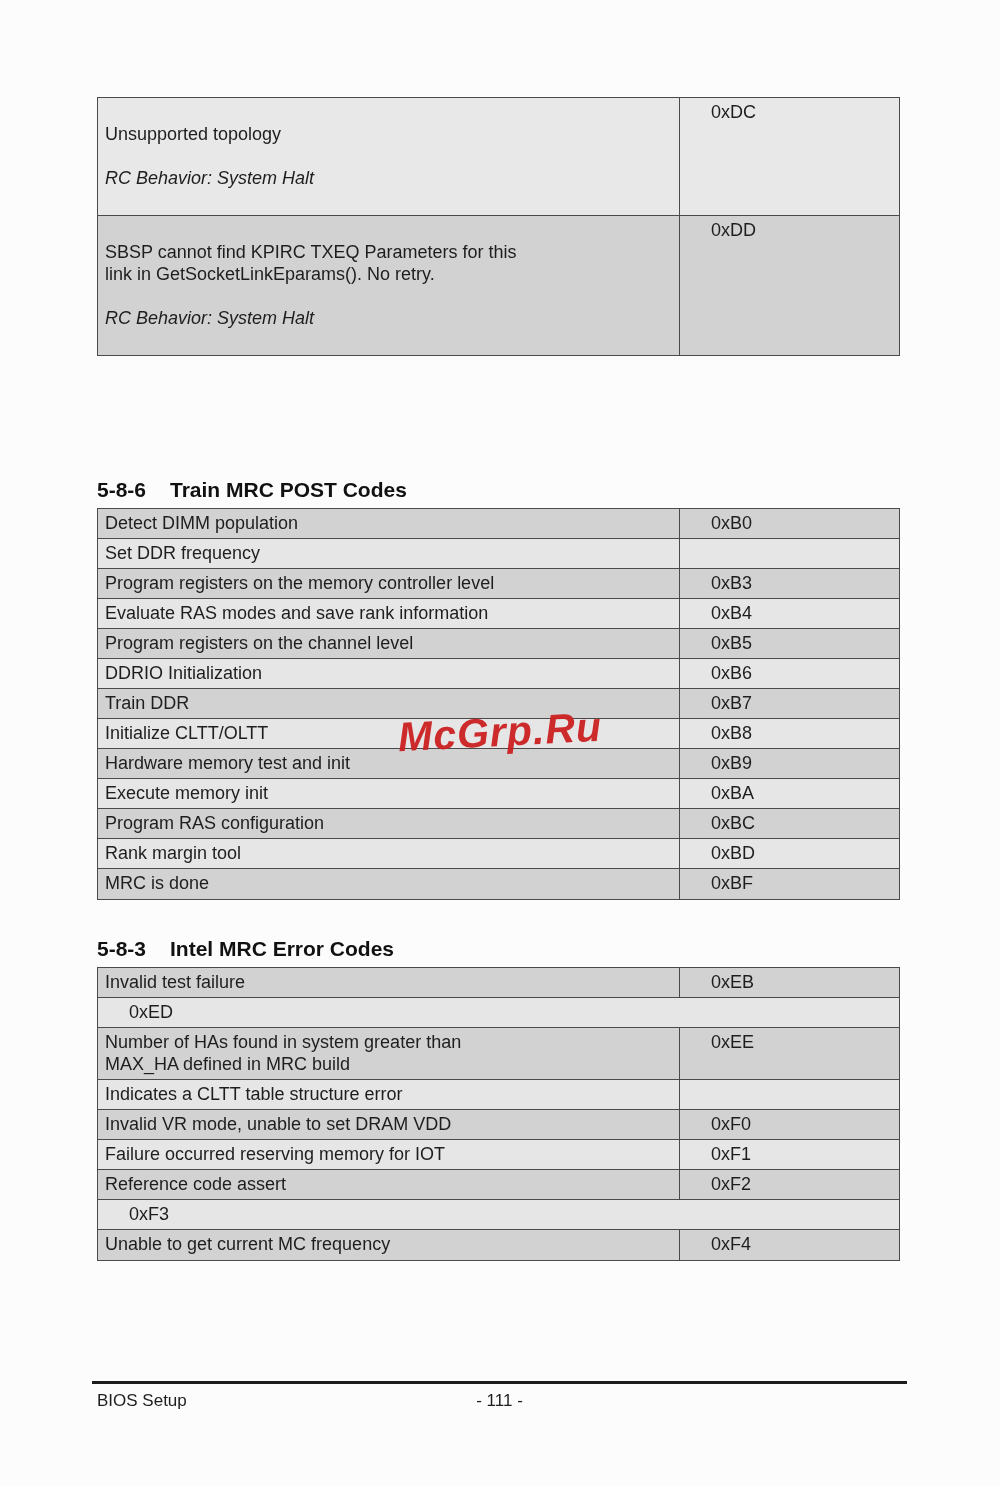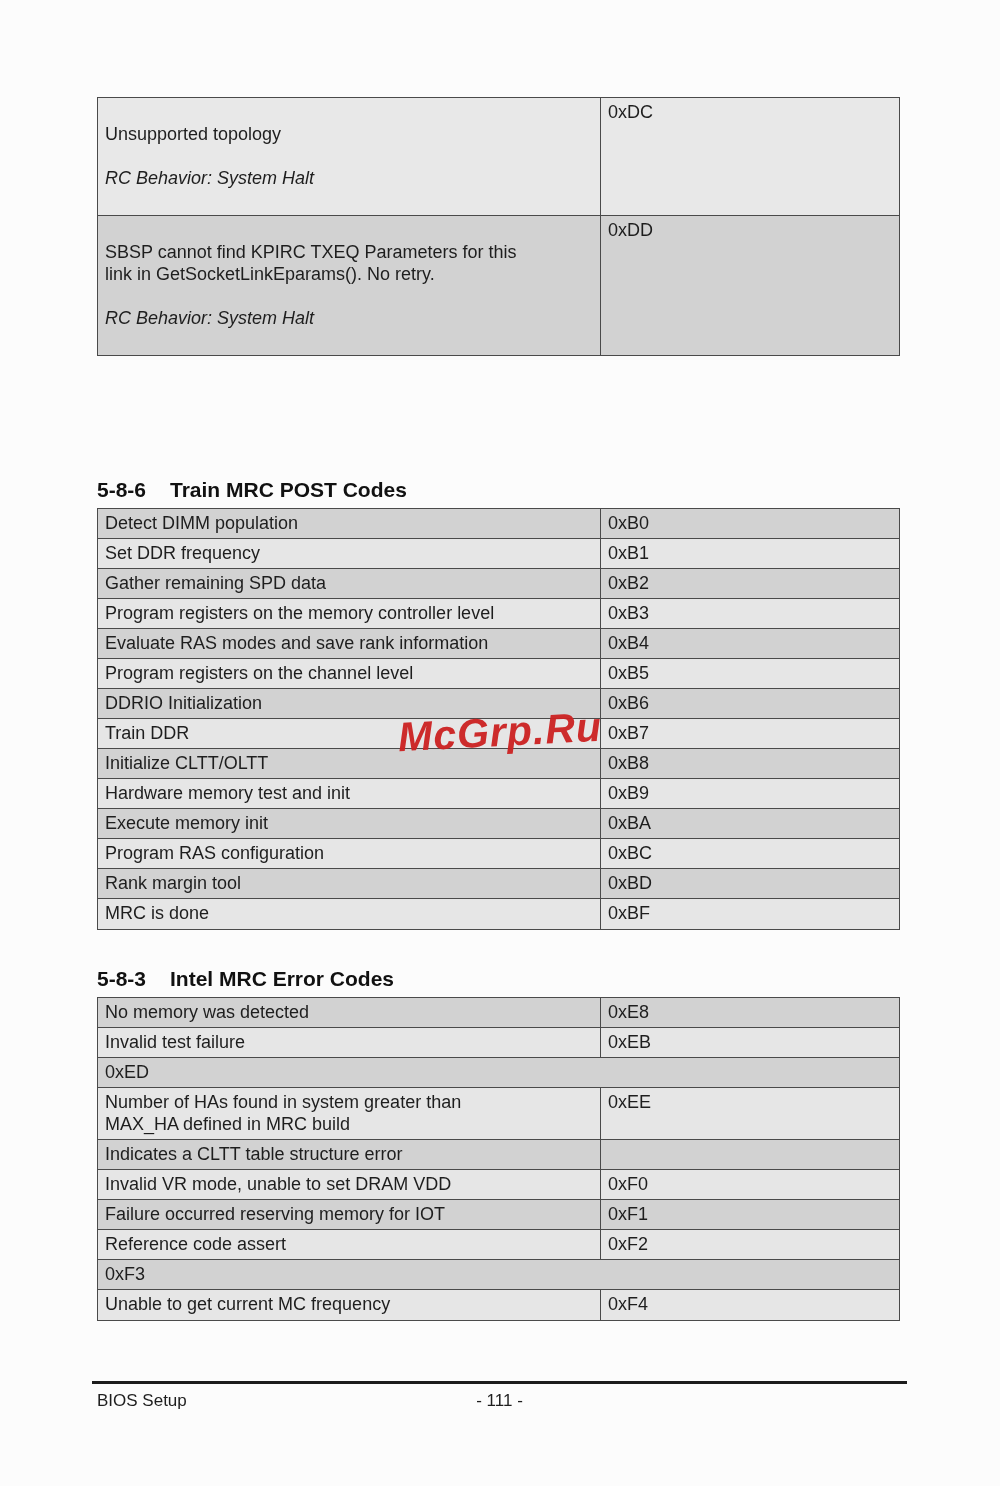--- a/index.html
+++ b/index.html
@@ -32,24 +32,24 @@
   }
   .trow:last-child { border-bottom: none; }
   .cell {
     box-sizing: border-box;
     padding: 3px 8px 4px 7px;
     font-size: 18px;
     line-height: 22px;
     white-space: pre-line;
   }
   .cell.desc {
-    width: 503px;
+    width: 582px;
     border-right: 1px solid #4a4a4a;
   }
-  .cell.code { flex: 1; }
+  .cell.code { flex: 1; margin-left: 24px; }
   
   .tbl .trow:nth-child(odd)  { background: #d2d2d2; }
   .tbl .trow:nth-child(even) { background: #e6e6e6; }
   
   .tbl.cont .trow:nth-child(odd)  { background: #e8e8e8; }
   .tbl.cont .trow:nth-child(even) { background: #d2d2d2; }
   .tbl.cont { margin-top: 97px; }
   .tbl.cont .trow:nth-child(1) { min-height: 64px; }
   .tbl.cont .trow:nth-child(2) { min-height: 97px; }
   .behavior { font-style: italic; }
@@ -130,25 +130,20 @@
     </h2>
 
     <div class="tbl">
 
     <div class="trow">
         <div class="cell desc">Detect DIMM population</div>
         <div class="cell code">0xB0</div>
       </div>
         <div class="trow">
         <div class="cell desc">Set DDR frequency</div>
-        <div class="cell code">0xB1</div>
-      </div>
-        <div class="trow">
-        <div class="cell desc">Gather remaining SPD data</div>
-        <div class="cell code">0xB2</div>
       </div>
         <div class="trow">
         <div class="cell desc">Program registers on the memory controller level</div>
         <div class="cell code">0xB3</div>
       </div>
         <div class="trow">
         <div class="cell desc">Evaluate RAS modes and save rank information</div>
         <div class="cell code">0xB4</div>
       </div>
         <div class="trow">
@@ -188,24 +183,20 @@
         <div class="cell code">0xBF</div>
       </div>
       </div>
 
     <h2 class="heading h-error">
       <span class="hnum">5-8-3</span><span class="htitle">Intel MRC Error Codes</span>
     </h2>
 
     <div class="tbl">
 
-    <div class="trow">
-        <div class="cell desc">No memory was detected</div>
-        <div class="cell code">0xE8</div>
-      </div>
         <div class="trow">
         <div class="cell desc">Invalid test failure</div>
         <div class="cell code">0xEB</div>
       </div>
         <div class="trow">
         <div class="cell code">0xED</div>
       </div>
         <div class="trow">
         <div class="cell desc">Number of HAs found in system greater than
 MAX_HA defined in MRC build</div>

